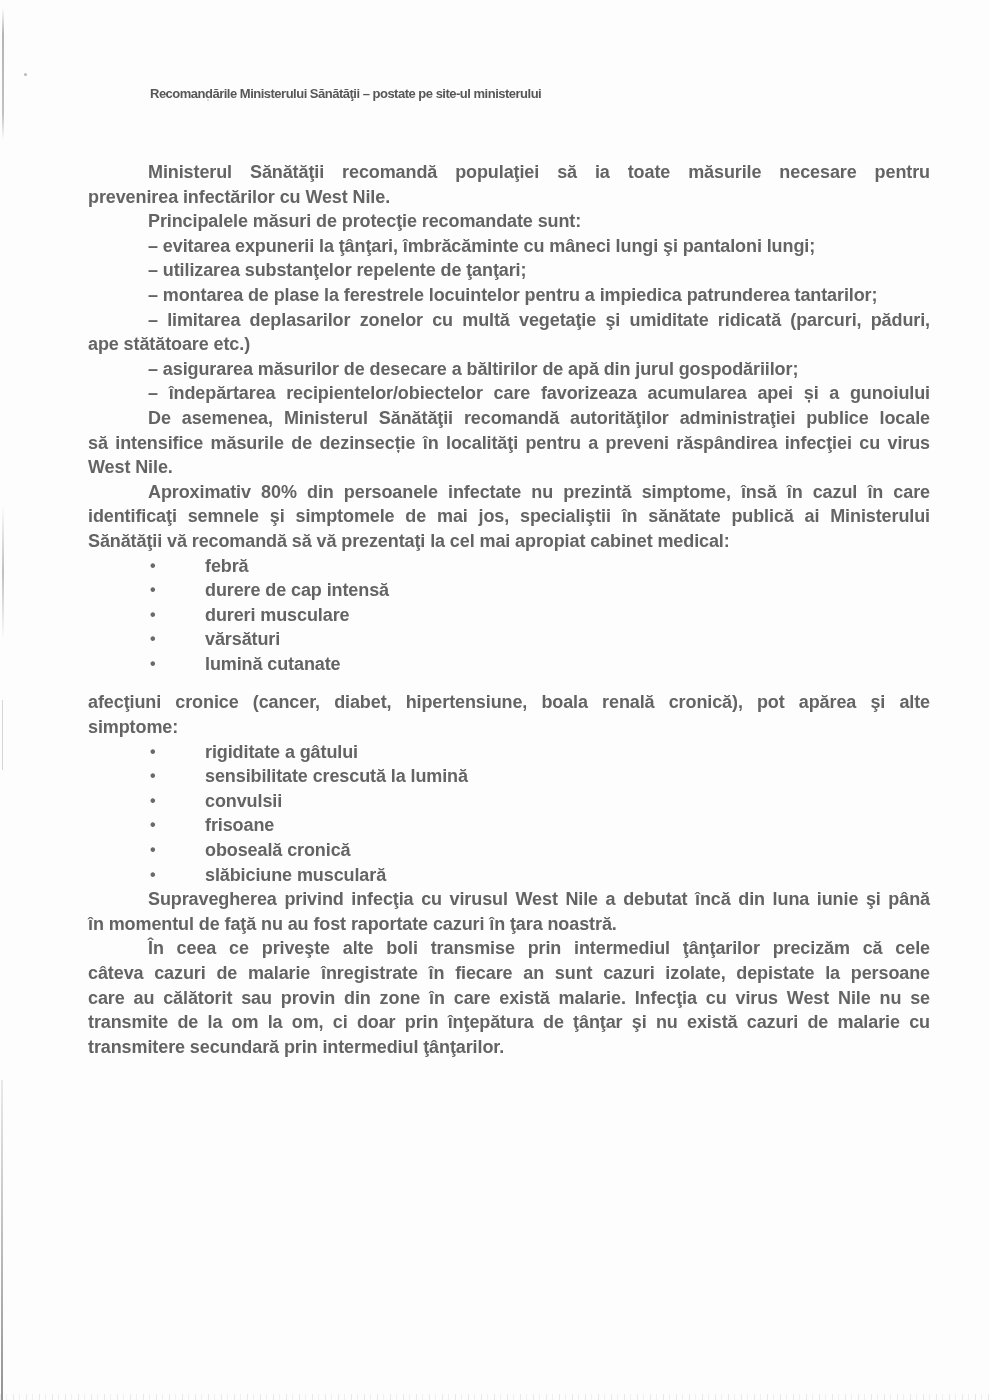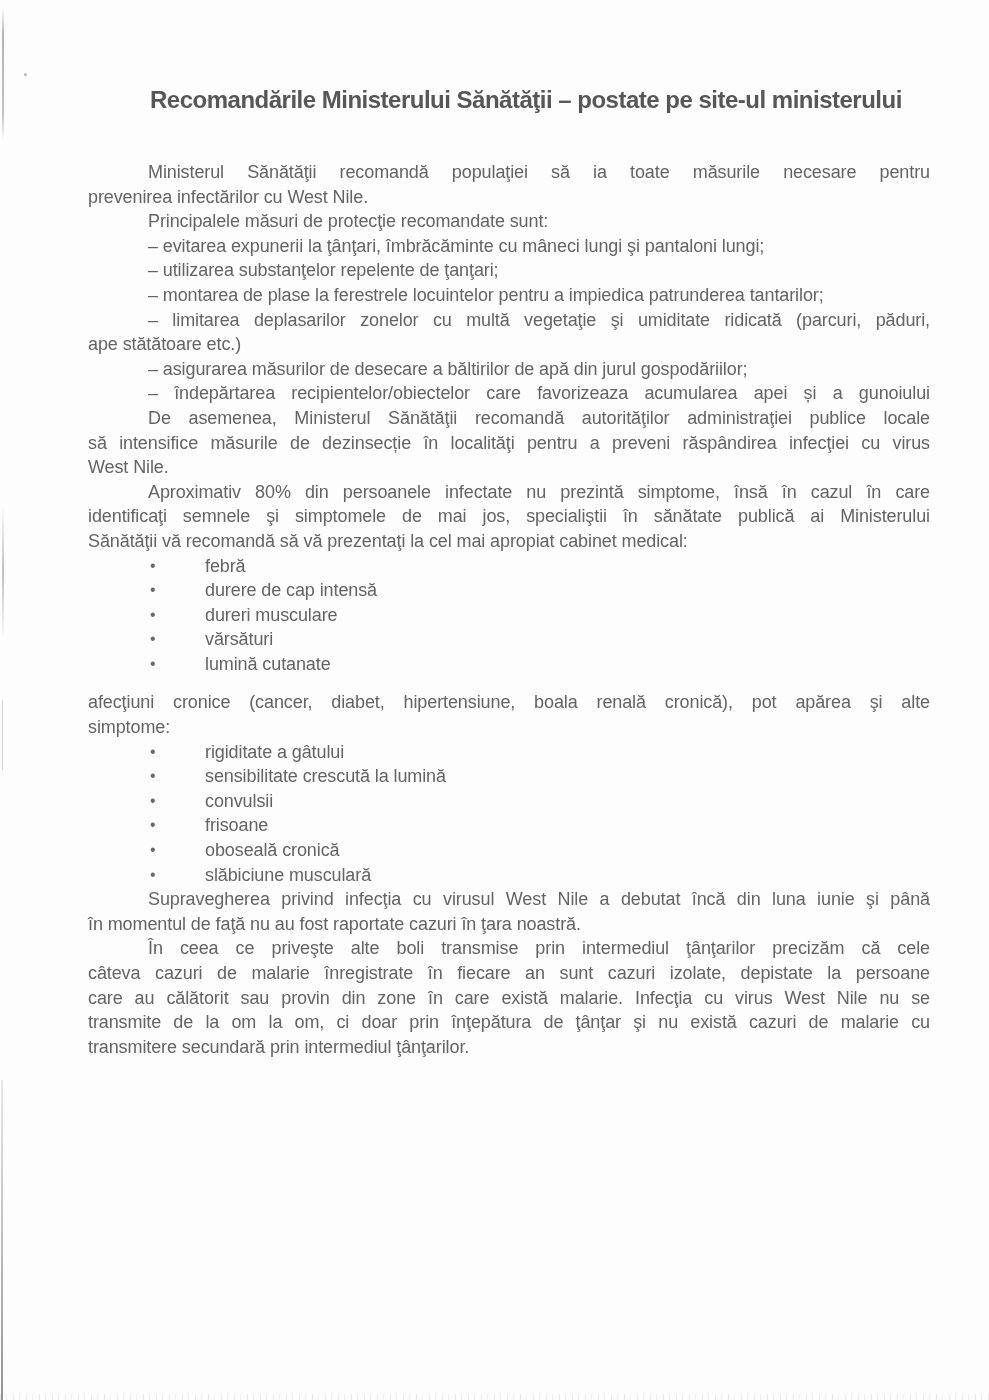--- a/index.html
+++ b/index.html
@@ -5,32 +5,32 @@
   html,body{margin:0;padding:0;}
   .page{
     position:relative;
     width:989px;height:1400px;
     background:#fdfdfd;
     overflow:hidden;
     font-family:"Liberation Sans",sans-serif;
   }
   .doc-title{
     position:absolute;left:150px;top:86px;
-    font-size:24px;font-weight:bold;
+    font-size:13px;font-weight:bold;
     letter-spacing:-0.5px;
     color:#575757;
     white-space:nowrap;
   }
   .content{
     position:absolute;left:88px;top:160px;width:842px;
     font-size:18px;line-height:24.6px;
     color:#646464;
     letter-spacing:-0.1px;
   }
-  .line{min-height:24.6px;}
+  .line{min-height:24.6px;font-weight:bold;}
   .line.indent{padding-left:60px;}
   .line.justify{text-align:justify;text-align-last:justify;}
   .line.bullet{position:relative;padding-left:117px;}
   .line.bullet .dot{
     position:absolute;left:62px;top:0;
     font-size:16px;color:#6a6a6a;
   }
   .line.gap{min-height:14px;height:14px;}
   
   .artifact{position:absolute;pointer-events:none;}

